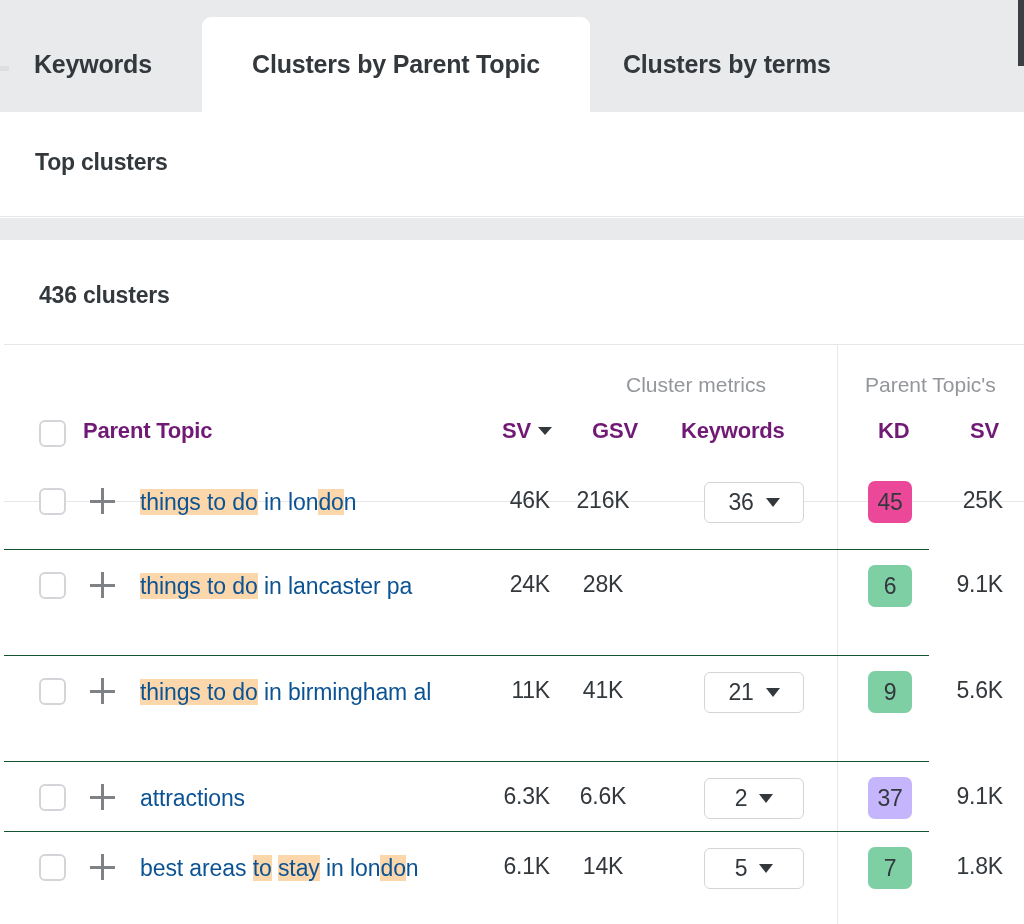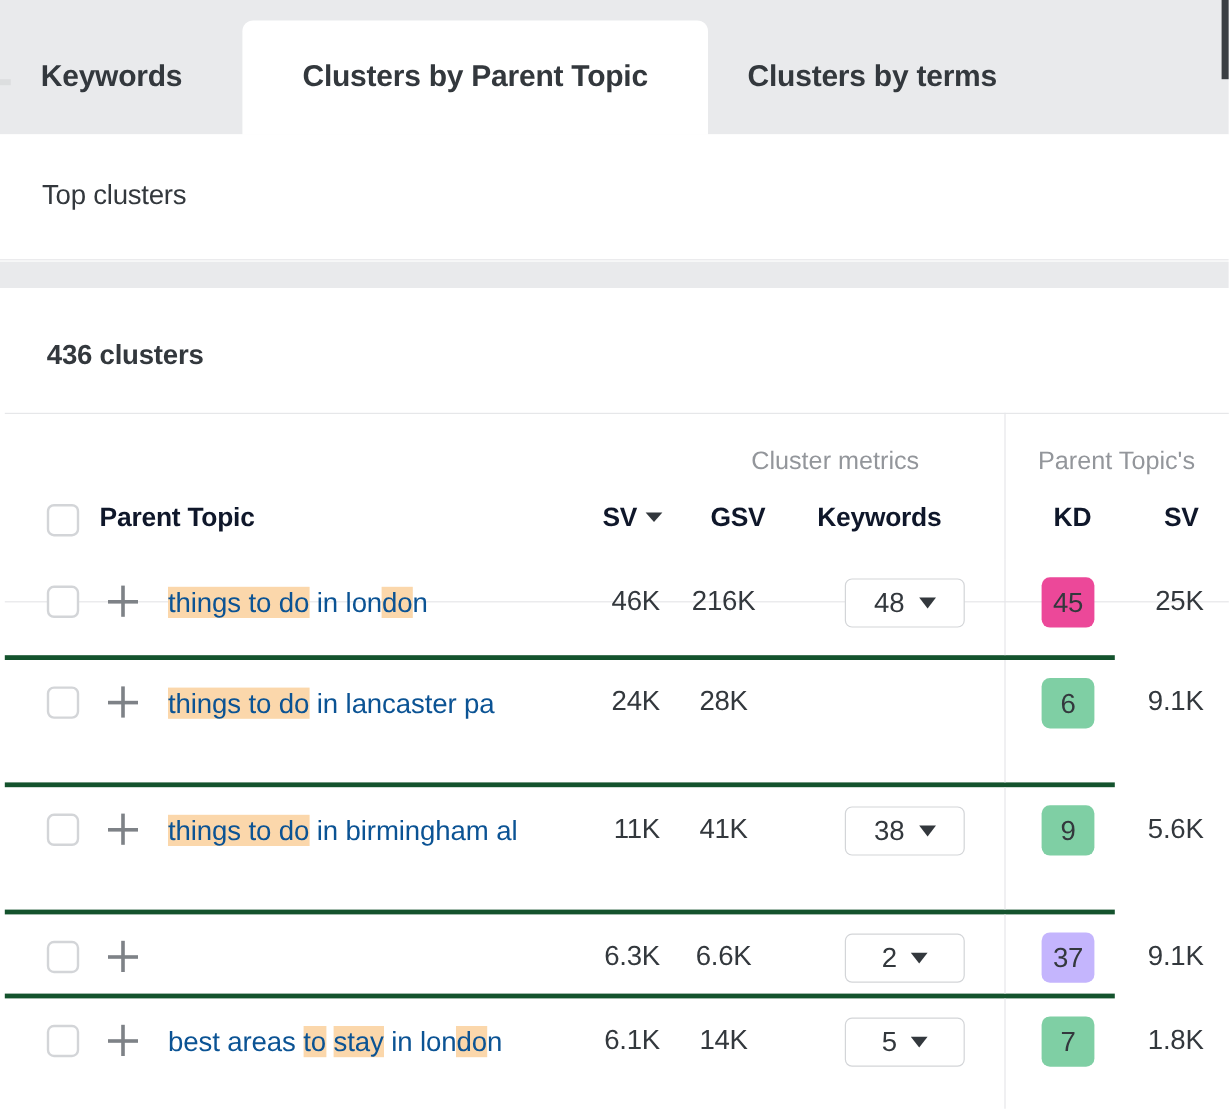--- a/index.html
+++ b/index.html
@@ -69,21 +69,21 @@
     width: 1024px;
     height: 105px;
     background: #ffffff;
     border-bottom: 1px solid #e6e7e9;
     box-sizing: border-box;
   }
   .topclusters-title {
     position: absolute;
     left: 35px; top: 37px;
     font-size: 23px;
-    font-weight: normal;
+    font-weight: bold;
     color: #33383d;
     letter-spacing: -0.2px;
   }
 
   
   .gap {
     position: absolute;
     left: 0; top: 218px;
     width: 1024px; height: 22px;
     background: #e9eaec;
@@ -140,21 +140,21 @@
     border: 2px solid #d3d5d8;
     border-radius: 6px;
     background: #fff;
     box-sizing: border-box;
   }
   .hdr-cell {
     position: absolute;
     top: 73px;
     font-size: 22px;
     font-weight: bold;
-    color: #0f172a;
+    color: #701a75;
     white-space: nowrap;
     letter-spacing: -0.2px;
   }
   .hdr-parent-topic { left: 79px; }
   .hdr-sv   { left: 498px; }
   .hdr-gsv  { left: 588px; }
   .hdr-kw   { left: 677px; }
   .hdr-pkd  { left: 874px; }
   .hdr-psv  { left: 966px; }
   .sort-caret {
@@ -169,21 +169,21 @@
 
   
   .tbody {
     position: absolute;
     left: 0; top: 226px;
     width: 1024px;
   }
   .row {
     position: relative;
     width: 925px;
-    border-bottom: 4px solid #14532d;
+    border-bottom: 1px solid #14532d;
     box-sizing: border-box;
   }
   .row-sep-right {
     position: absolute;
     left: 833px; top: 0;
     width: 1px; height: 100%;
     background: #e6e7e9;
   }
   .row-check {
     position: absolute;
@@ -323,21 +323,21 @@
 
   <div class="tbody" id="tbody">
       <div class="row" style="height: 84px;">
         <div class="row-sep-right"></div>
         <div class="row-check"></div>
         <div class="row-plus"></div>
         <a class="row-topic" style="text-decoration: none;"><span class="hl">things to do</span><span> in lon</span><span class="hl">do</span><span>n</span></a>
         <div class="metric m-sv">46K</div>
         <div class="metric m-gsv">216K</div>
         <div class="kw-select">
-          <span class="kw-val">48</span>
+          <span class="kw-val">36</span>
           <span class="kw-caret"></span>
         </div>
         <div class="kd-badge" style="background: #ec4899;">45</div>
         <div class="metric m-psv">25K</div>
       </div>
       <div class="row" style="height: 106px;">
         <div class="row-sep-right"></div>
         <div class="row-check"></div>
         <div class="row-plus"></div>
         <a class="row-topic" style="text-decoration: none;"><span class="hl">things to do</span><span> in lancaster pa</span></a>
@@ -347,30 +347,31 @@
         <div class="metric m-psv">9.1K</div>
       </div>
       <div class="row" style="height: 106px;">
         <div class="row-sep-right"></div>
         <div class="row-check"></div>
         <div class="row-plus"></div>
         <a class="row-topic" style="text-decoration: none;"><span class="hl">things to do</span><span> in birmingham al</span></a>
         <div class="metric m-sv">11K</div>
         <div class="metric m-gsv">41K</div>
         <div class="kw-select">
-          <span class="kw-val">38</span>
+          <span class="kw-val">21</span>
           <span class="kw-caret"></span>
         </div>
         <div class="kd-badge" style="background: rgb(127, 207, 164);">9</div>
         <div class="metric m-psv">5.6K</div>
       </div>
       <div class="row" style="height: 70px;">
         <div class="row-sep-right"></div>
         <div class="row-check"></div>
         <div class="row-plus"></div>
+        <a class="row-topic" style="text-decoration: none;"><span>attractions</span></a>
         <div class="metric m-sv">6.3K</div>
         <div class="metric m-gsv">6.6K</div>
         <div class="kw-select">
           <span class="kw-val">2</span>
           <span class="kw-caret"></span>
         </div>
         <div class="kd-badge" style="background: #c4b5fd;">37</div>
         <div class="metric m-psv">9.1K</div>
       </div>
       <div class="row" style="height: 100px;">

